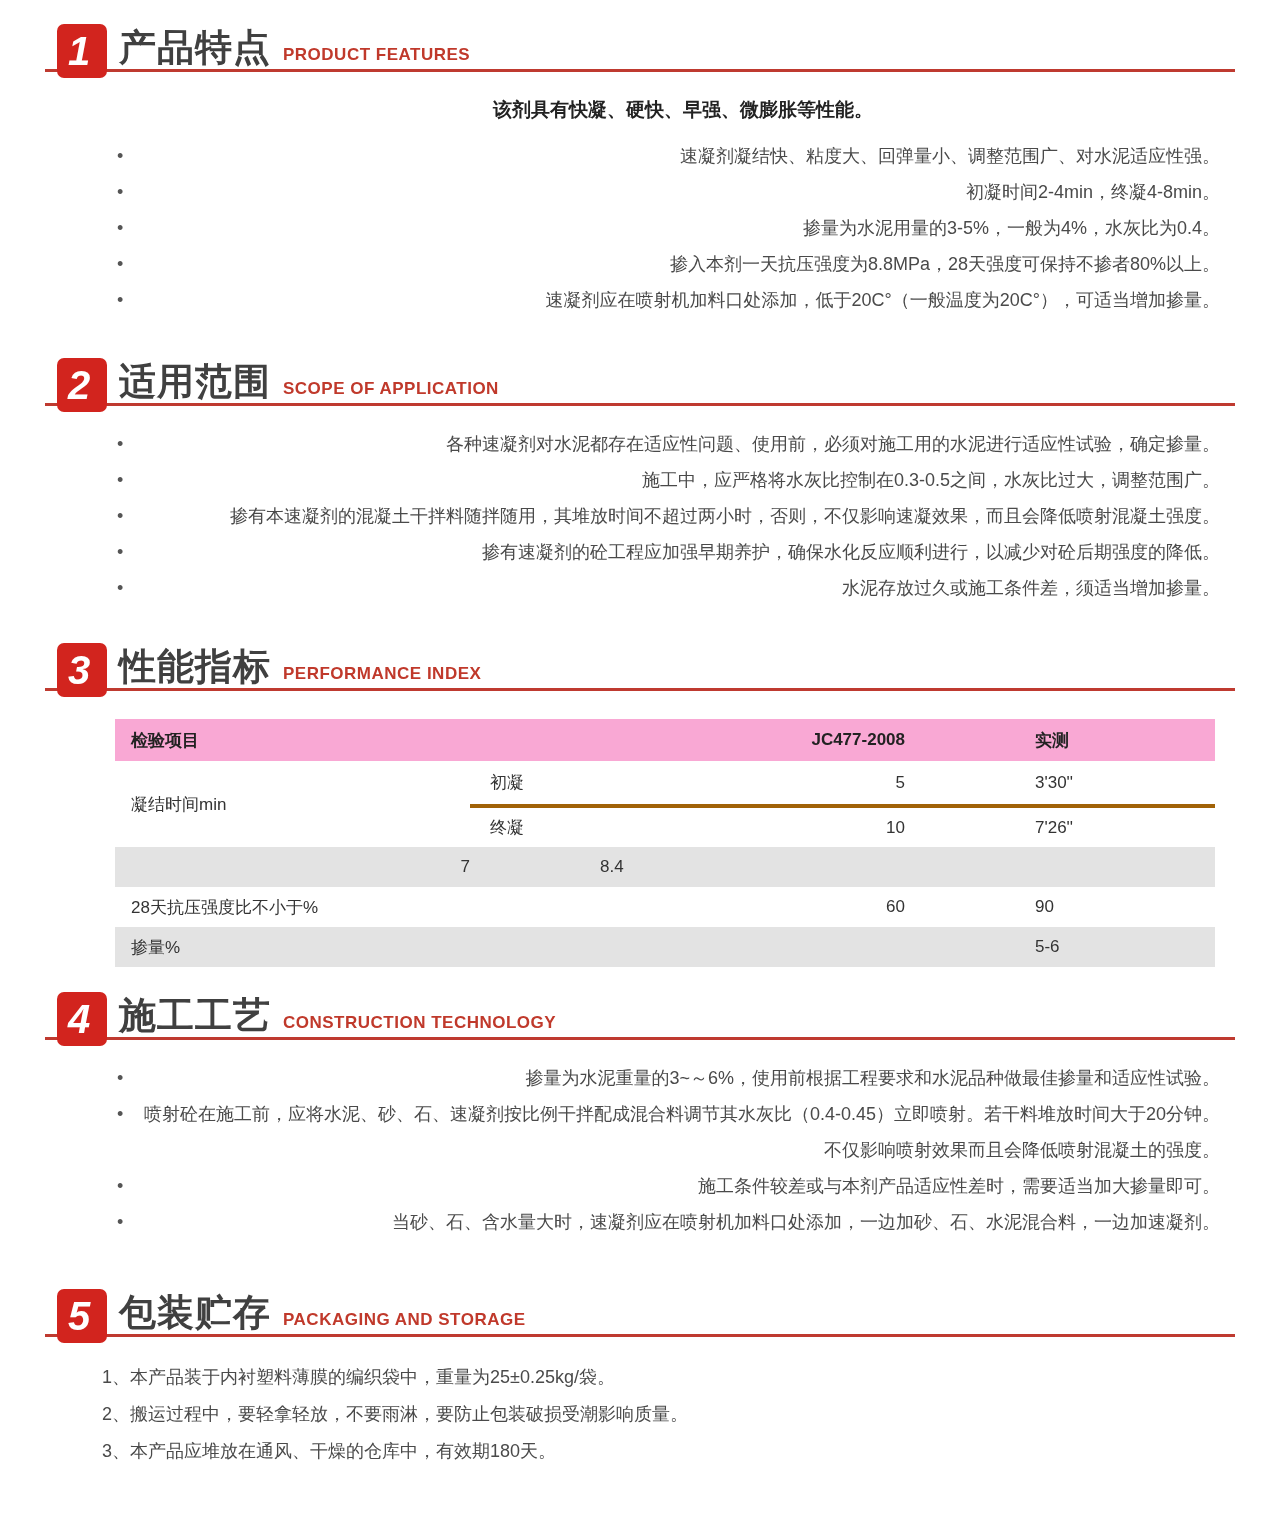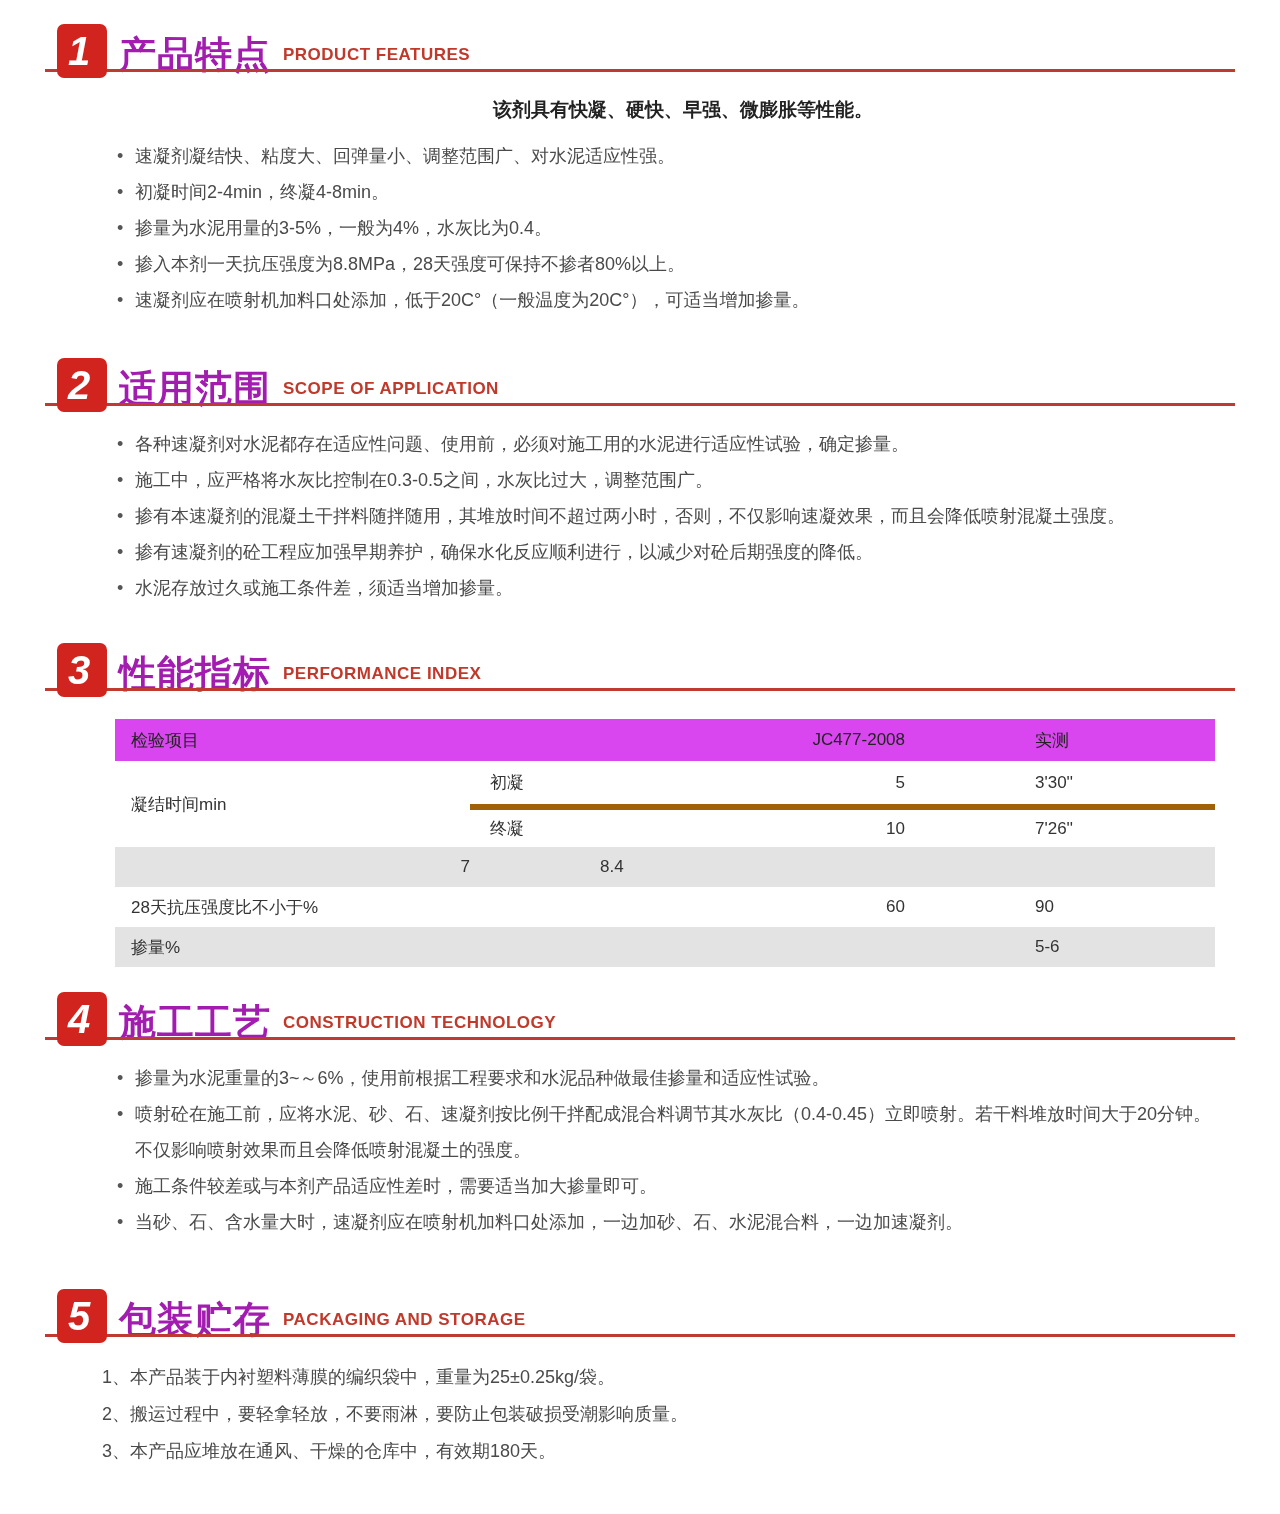--- a/index.html
+++ b/index.html
@@ -25,70 +25,70 @@
   }
   .sec-badge {
     position: relative; z-index: 2;
     width: 50px; height: 54px; flex: 0 0 50px;
     background: #d2241e; border-radius: 7px;
     color: #ffffff; font-style: italic; font-weight: bold; font-size: 40px;
     display: flex; align-items: center; justify-content: center;
     padding-right: 6px;
   }
   .sec-title {
-    margin-left: 12px; margin-bottom: 5px;
-    font-size: 37px; font-weight: bold; color: #a21caf;
+    margin-left: 12px; margin-bottom: 12px;
+    font-size: 37px; font-weight: bold; color: #404040;
     line-height: 1; letter-spacing: 1px;
   }
   .sec-subtitle {
     margin-left: 12px; margin-bottom: 13px;
     font-size: 17px; font-weight: bold; color: #c0392b;
     letter-spacing: 0.5px;
   }
   .sec-content { margin-left: 58px; }
 
   .intro {
     font-weight: bold; color: #222222; font-size: 19px;
     margin: 18px 0 0 16px; line-height: 28px; text-align: center;
   }
   ul.bullets {
     list-style: none; margin: 14px 0 0 0; padding: 0; max-width: 1105px;
   }
   ul.bullets li {
     position: relative; padding-left: 20px;
-    font-size: 18px; line-height: 36px; color: #4a4a4a;
+    font-size: 18px; line-height: 36px; color: #4a4a4a; text-align: right;
   }
   ul.bullets li::before {
     content: "\2022"; position: absolute; left: 2px; top: 0;
     color: #555555; font-size: 18px;
   }
   .numlist { margin: 16px 0 0 45px; }
   .numlist .numitem { font-size: 18px; line-height: 37px; color: #4a4a4a; }
 
   .ptable { margin: 22px 0 0 58px; width: 1100px; font-size: 17px; color: #333333; }
   .t-row {
     display: grid; grid-template-columns: 355px 175px 260px 310px;
     align-items: center; min-height: 40px;
   }
-  .t-head { background: #d946ef; font-weight: normal; color: #222222; min-height: 42px; }
+  .t-head { background: #f9a8d4; font-weight: bold; color: #222222; min-height: 42px; }
   .bg-gray { background: #e3e3e3; }
   .cell-label { padding-left: 16px; }
   .cell-std { text-align: right; }
   .cell-meas { padding-left: 130px; }
   .t-group { display: flex; background: #ffffff; }
   .t-group .glabel {
     width: 355px; flex: 0 0 355px; display: flex; align-items: center; padding-left: 16px;
   }
   .t-group .gsub { flex: 1; }
   .gsubrow {
     display: grid; grid-template-columns: 175px 260px 310px;
     align-items: center; min-height: 43px;
   }
   .gsubrow .sname { padding-left: 20px; }
-  .gsubrow.second { border-top: 6px solid #a16207; }
+  .gsubrow.second { border-top: 4px solid #a16207; }
 </style>
 </head>
 <body>
 
 <div class="sec sec-s1">
   <div class="sec-header">
     <div class="sec-rule"></div>
     <div class="sec-badge">1</div>
     <div class="sec-title">产品特点</div>
     <div class="sec-subtitle">PRODUCT FEATURES</div>

